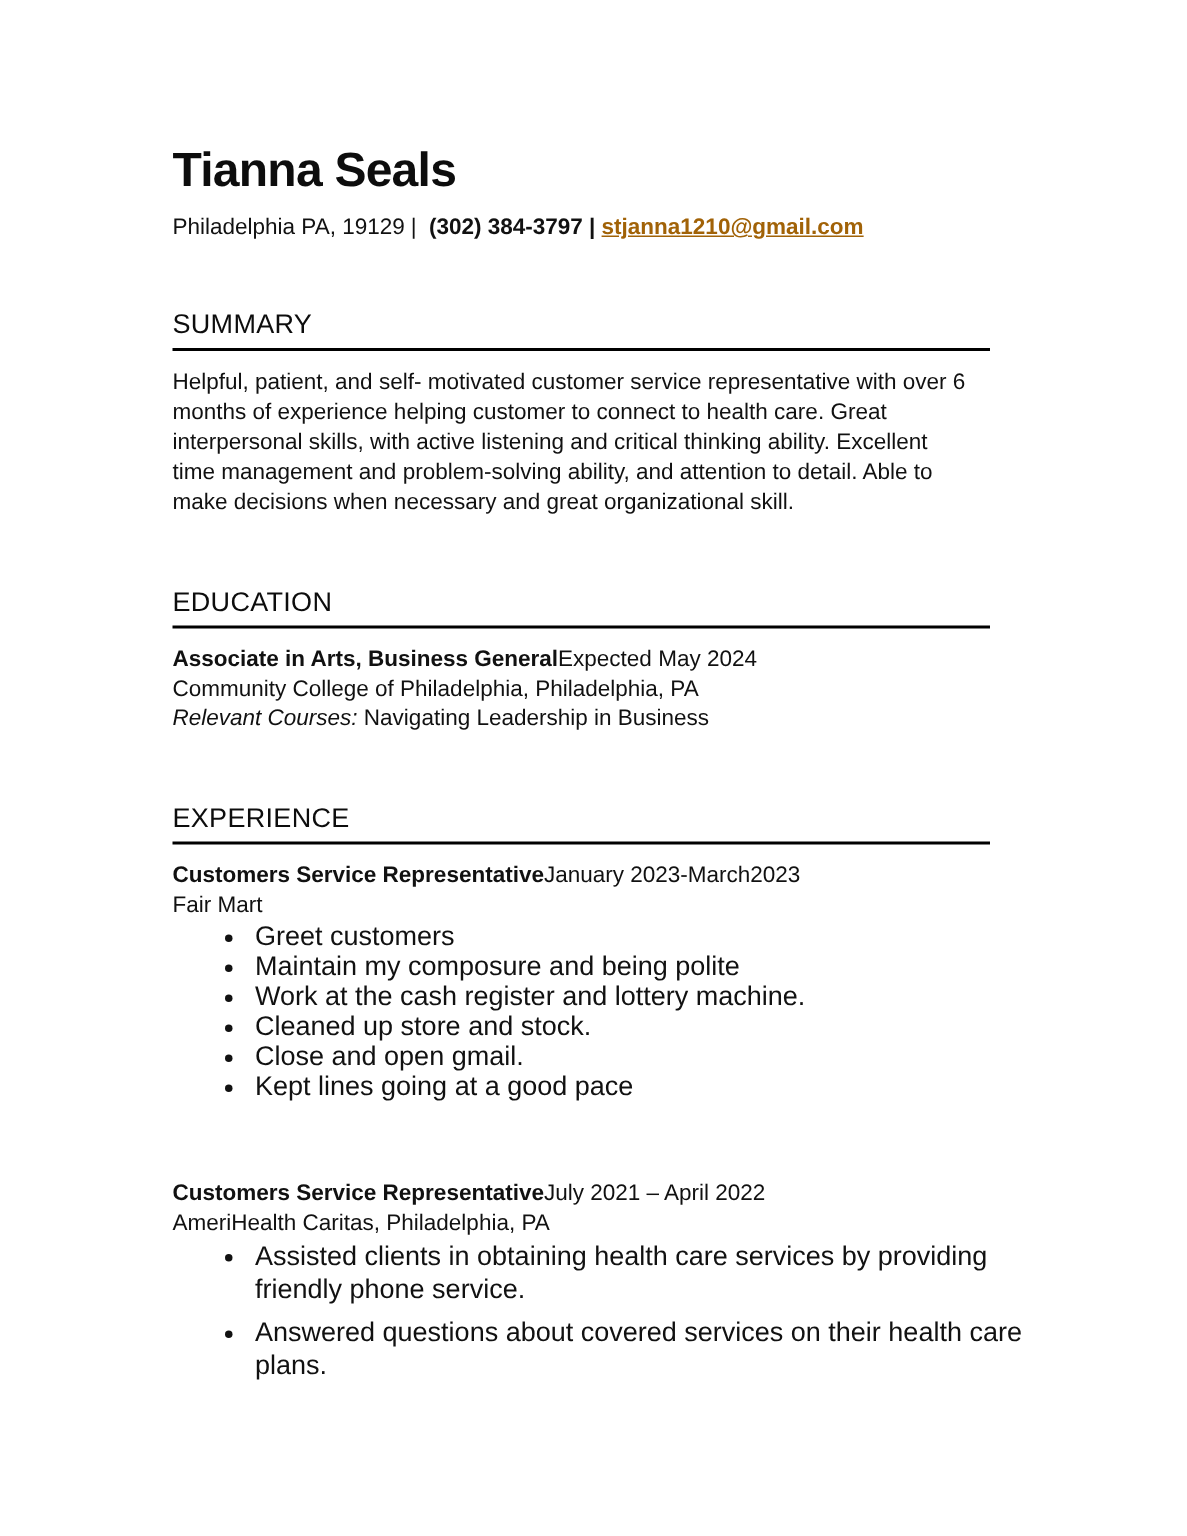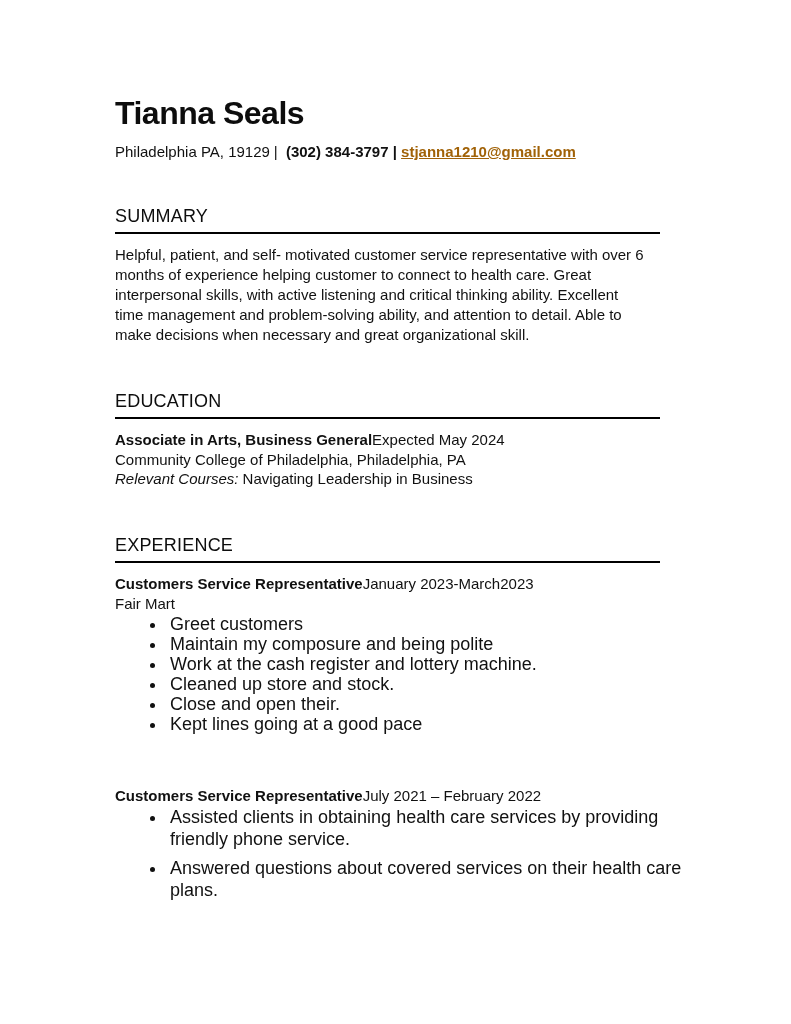--- a/index.html
+++ b/index.html
@@ -112,30 +112,31 @@
         <div class="row-split">
           <span class="bold">Customers Service Representative</span>
           <span class="date">January 2023-March2023</span>
         </div>
         <div>Fair Mart</div>
         <ul class="bullets">
           <li>Greet customers</li>
           <li>Maintain my composure and being polite</li>
           <li>Work at the cash register and lottery machine.</li>
           <li>Cleaned up store and stock.</li>
-          <li>Close and open their.</li>
+          <li>Close and open gmail.</li>
           <li>Kept lines going at a good pace</li>
         </ul>
       </div>
 
       <div class="job job2" style="margin-top:52px;">
         <div class="row-split">
           <span class="bold">Customers Service Representative</span>
-          <span class="date">July 2021 – February 2022</span>
+          <span class="date">July 2021 – April 2022</span>
         </div>
+        <div>AmeriHealth Caritas, Philadelphia, PA</div>
         <ul class="bullets">
           <li>Assisted clients in obtaining health care services by providing friendly phone service.</li>
           <li>Answered questions about covered services on their health care plans.</li>
         </ul>
       </div>
 
     </div>
   </div>
 
 </div>

